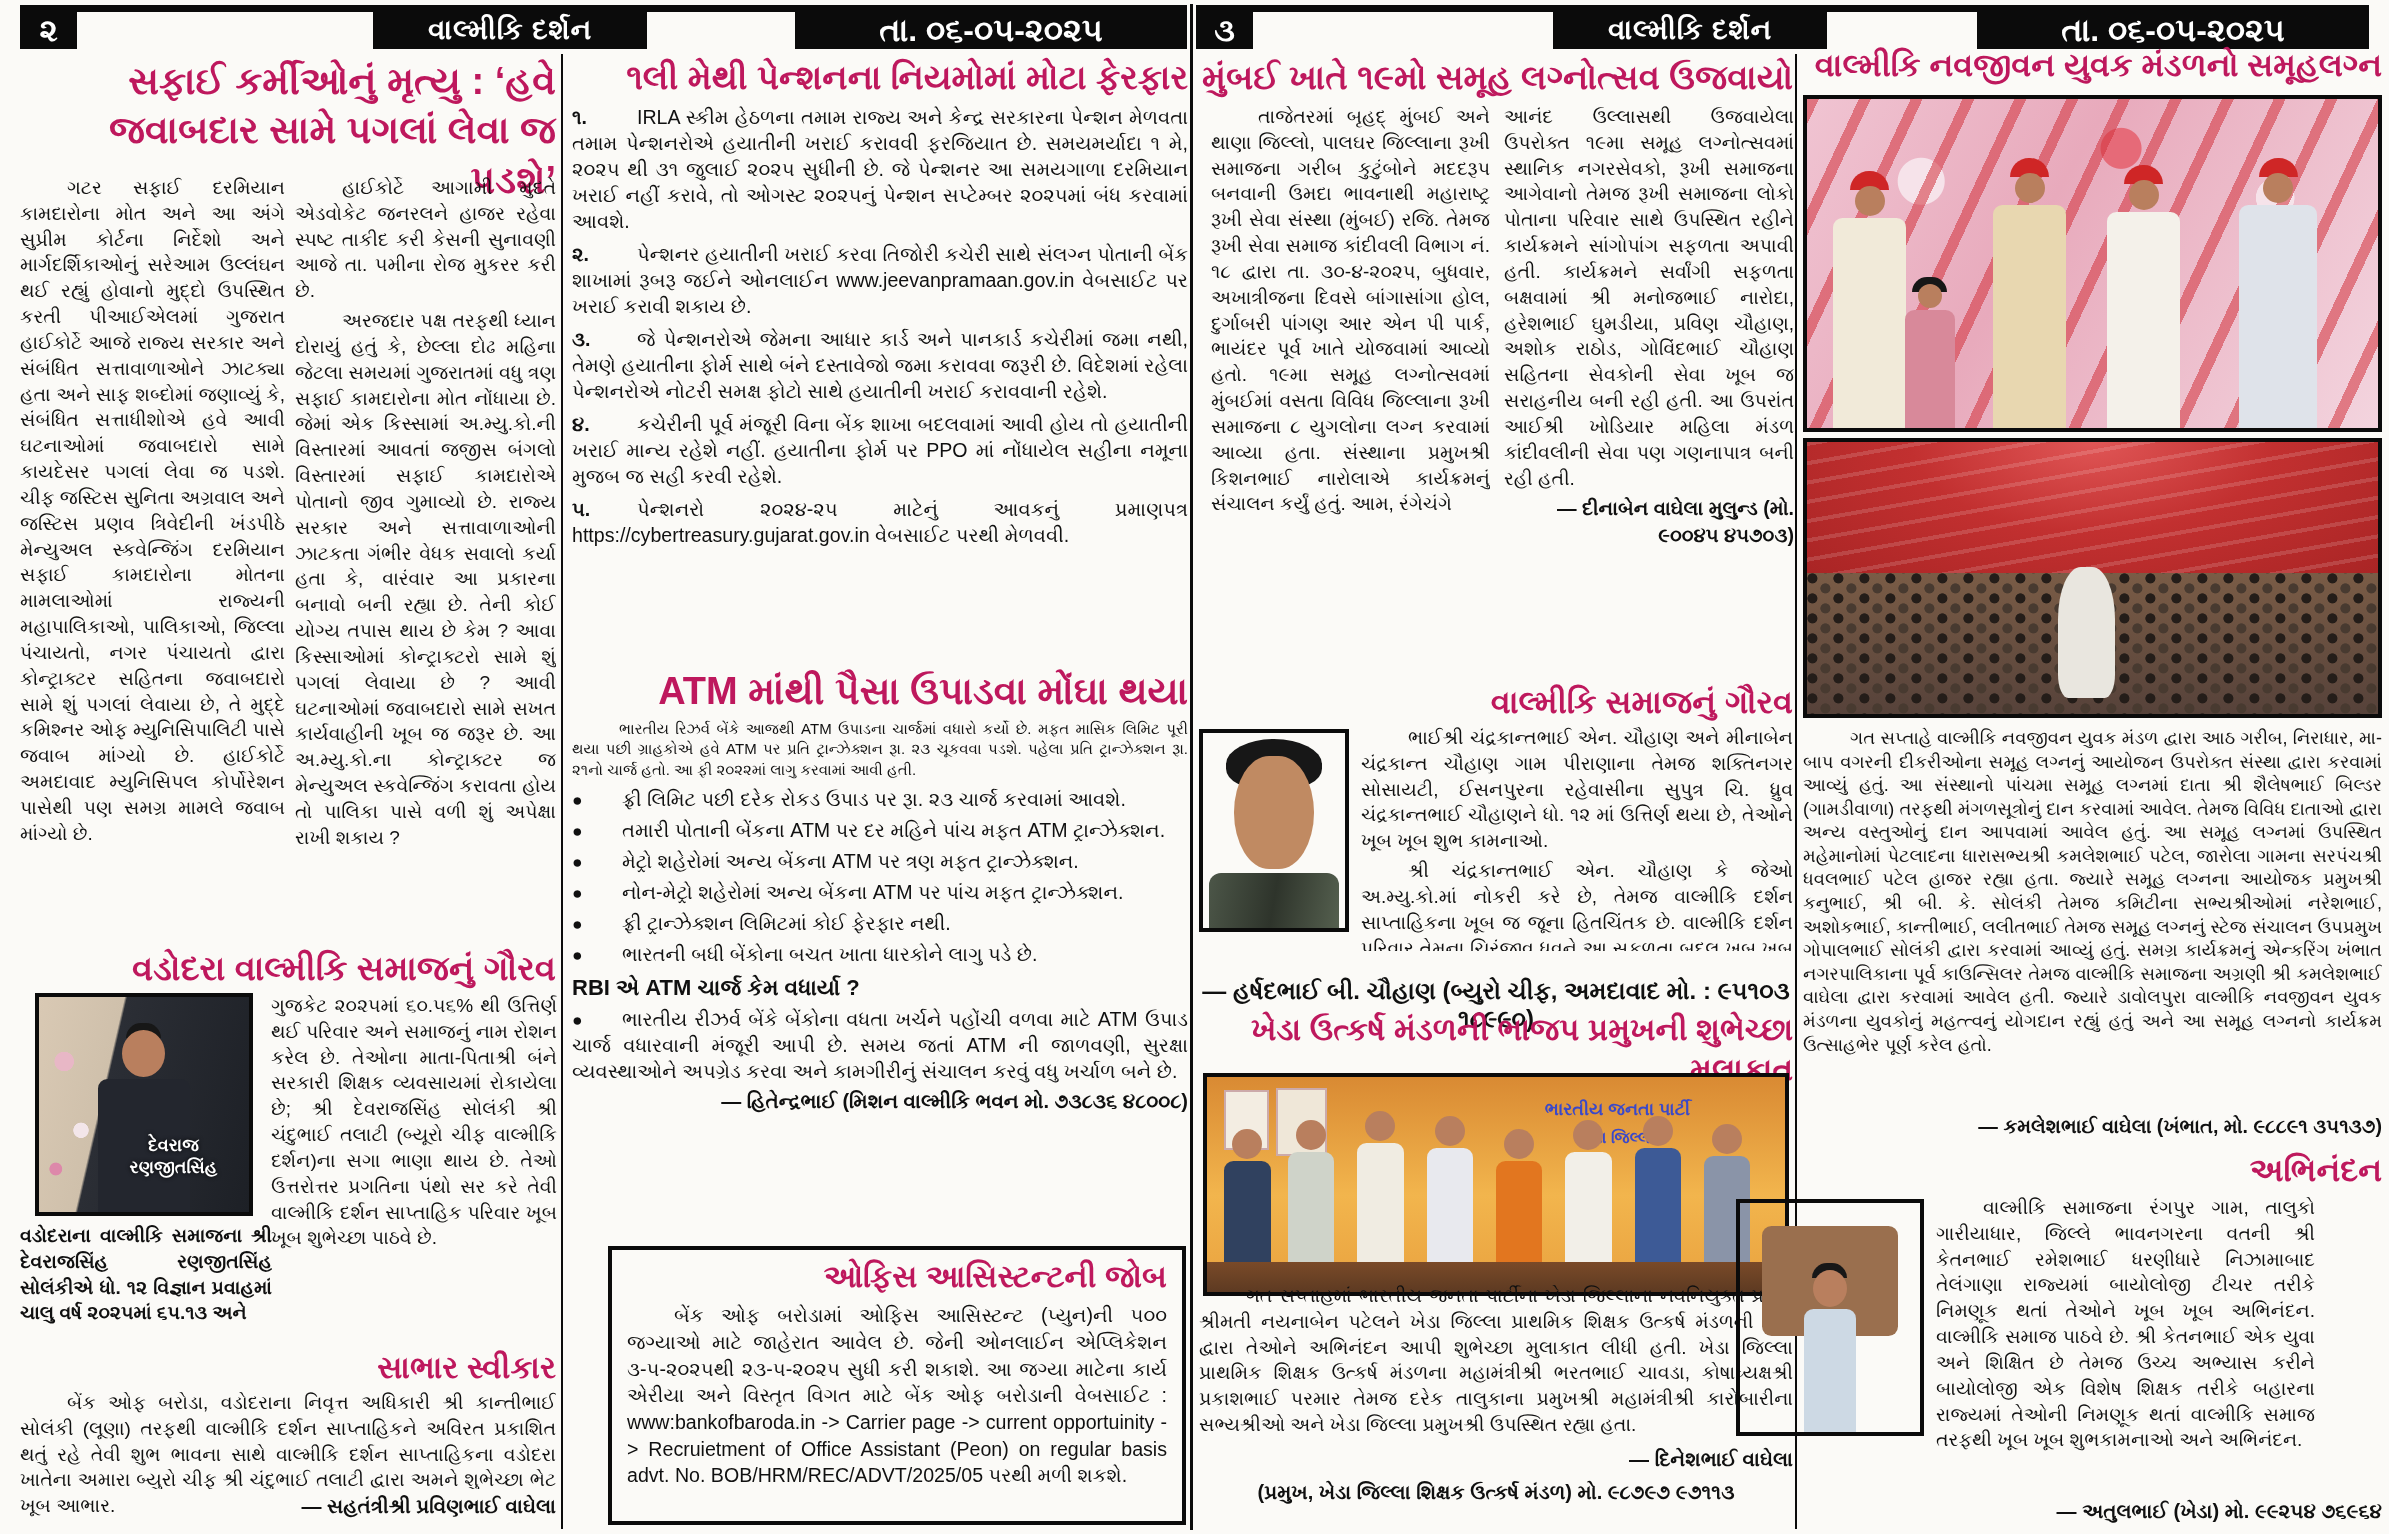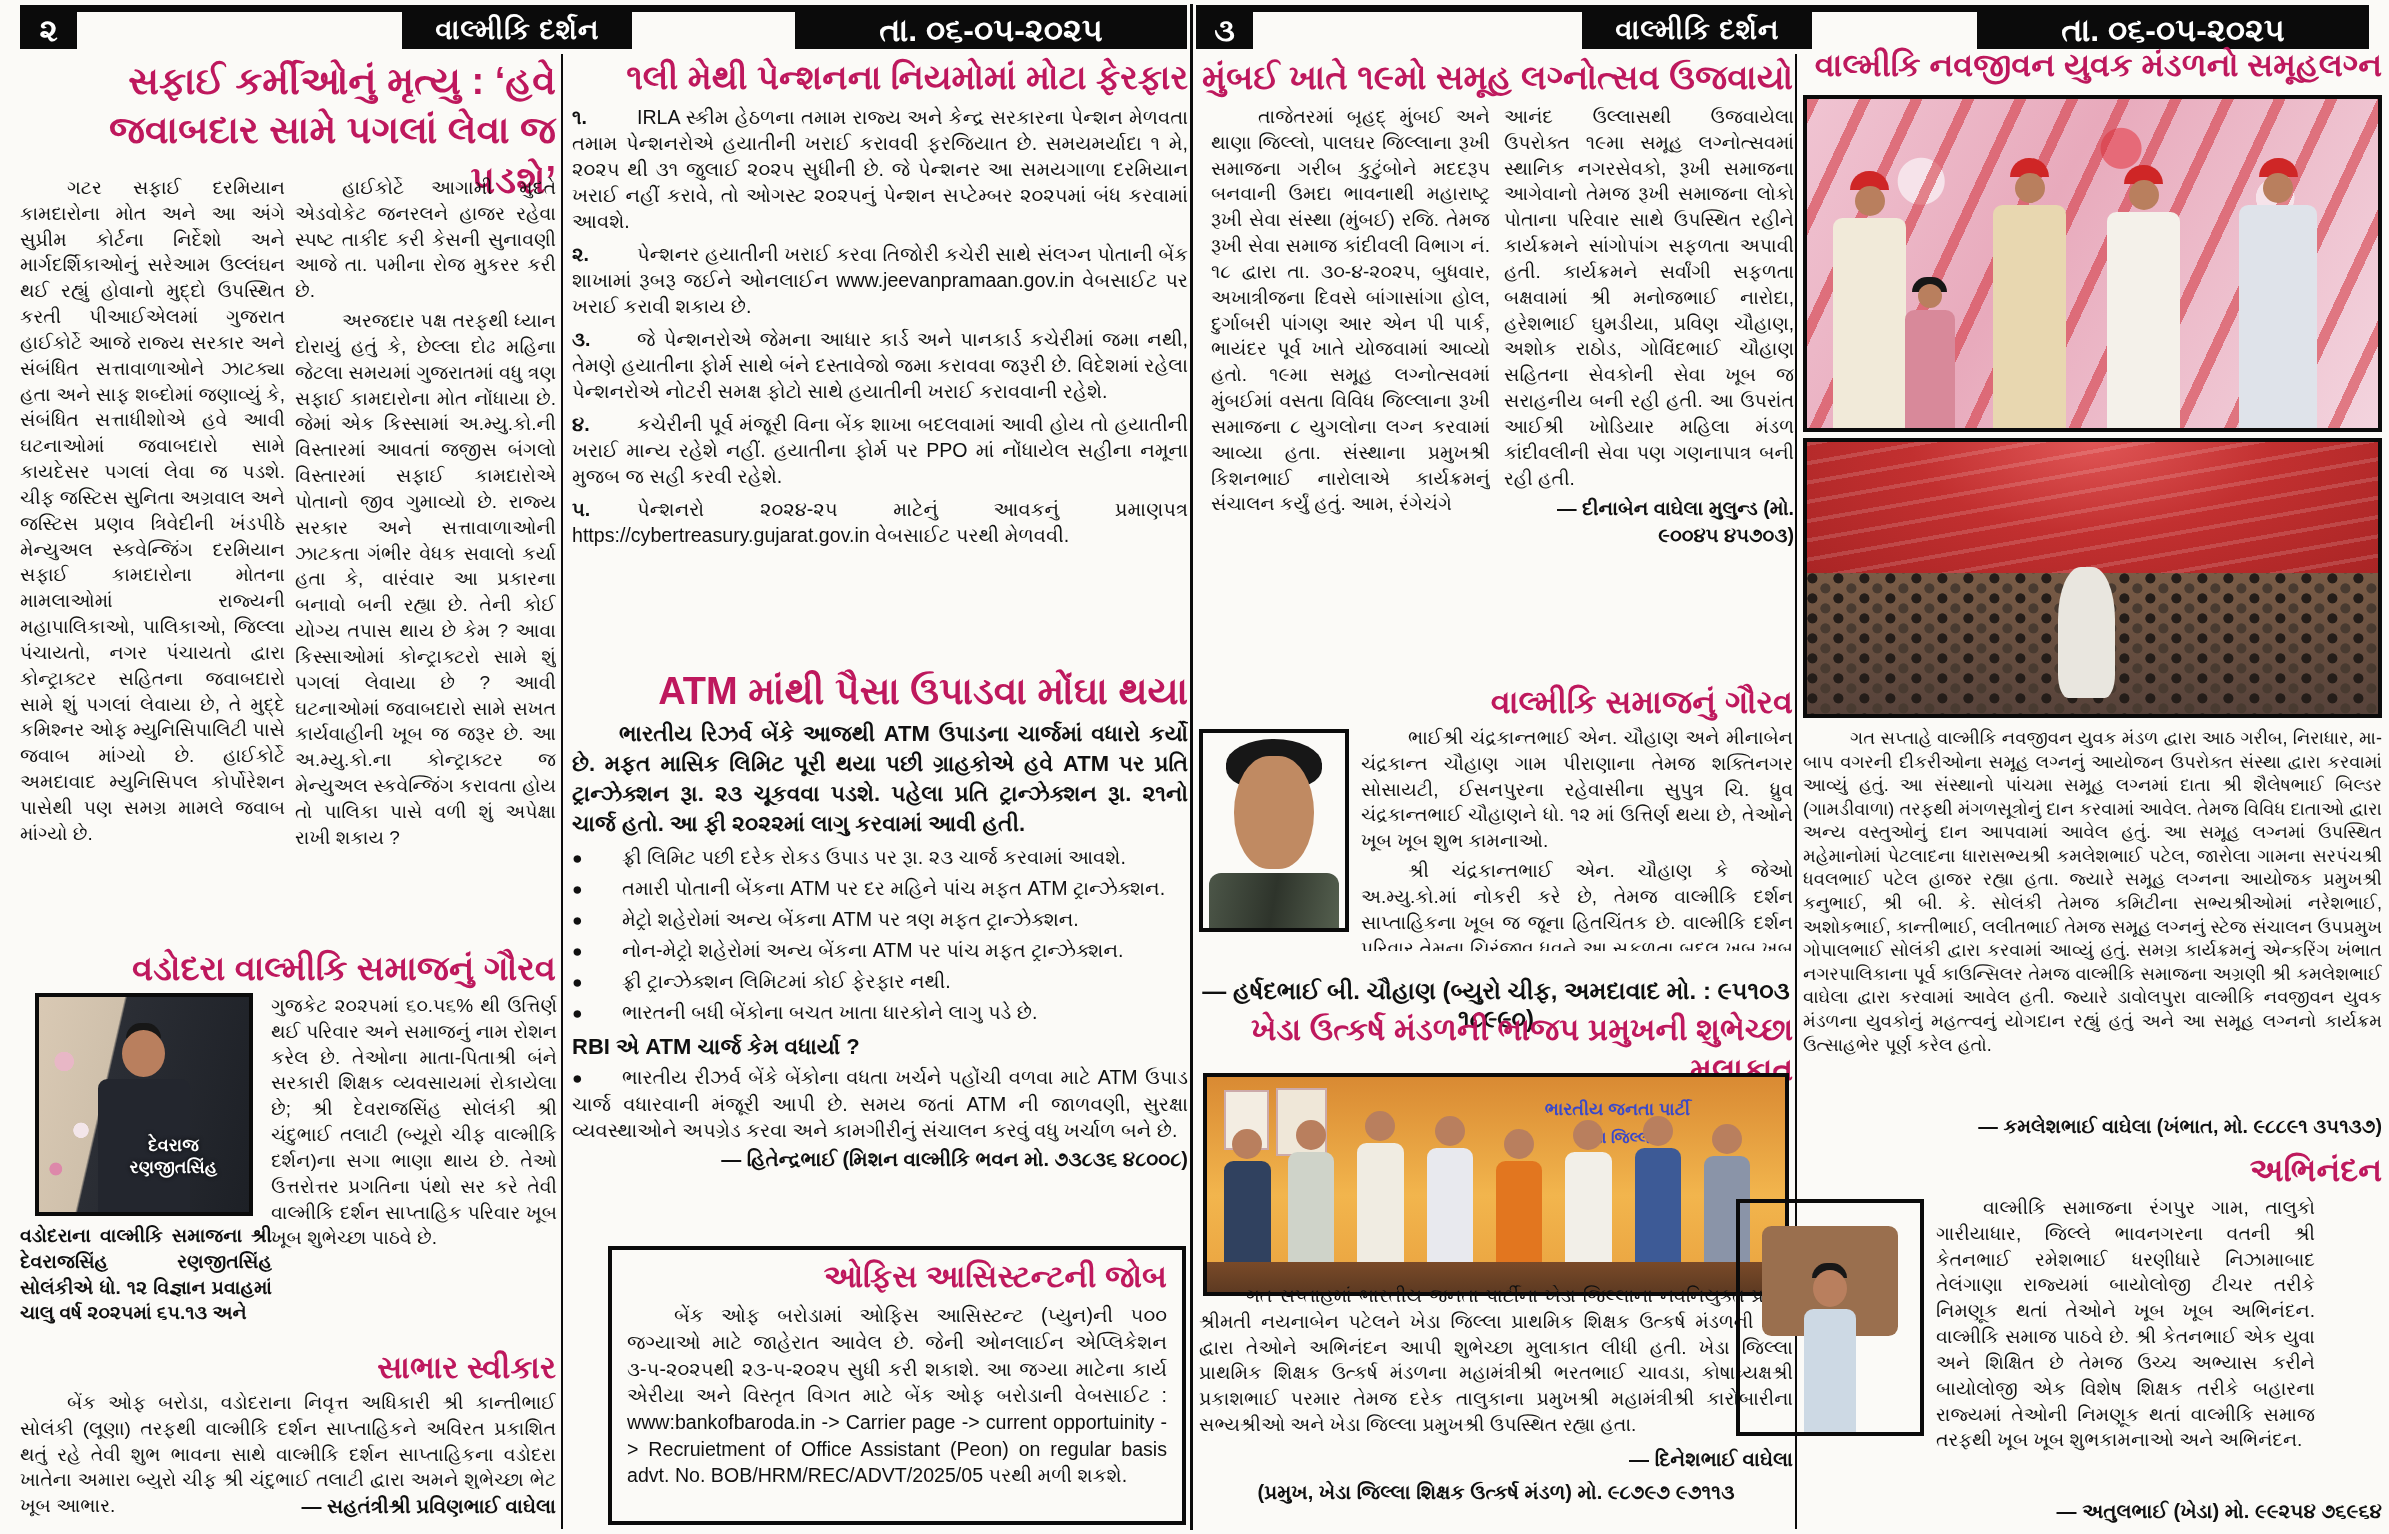--- a/index.html
+++ b/index.html
@@ -7,21 +7,21 @@
          font-family:"Liberation Sans", sans-serif;overflow:hidden;}
   .abs{position:absolute;}
   
   .hdr{position:absolute;height:43px;}
   .hdr .strip{position:absolute;top:0;left:0;right:0;height:6.8px;background:#0b0b0b;}
   .hdr .row{position:absolute;top:6.8px;left:0;right:0;height:37px;display:flex;align-items:stretch;}
   .hdr .sg{display:flex;align-items:center;justify-content:center;font-weight:bold;}
   .hdr .sg.black{background:#0b0b0b;color:#fff;}
   .hdr .sg.white{background:#fbfaf7;}
   .hdr .num{width:57px;font-size:31px;}
-  .hdr .ttl{width:230px;font-size:28px;letter-spacing:0.7px;}
+  .hdr .ttl{width:274px;font-size:28px;letter-spacing:0.7px;}
   .hdr .dt{width:392px;font-size:32px;}
   
   .vr{position:absolute;background:#0b0b0b;}
   
   .h1{font-weight:800;text-align:right;line-height:1.3;color:#be185d;}
   
   .bt{font-size:19px;line-height:1.36;text-align:justify;}
   .bt p{margin:0 0 4px 0;}
   .ind{text-indent:47px;}
   .clip{overflow:hidden;}
@@ -116,21 +116,21 @@
   <div class="abs clip" style="left:572px;top:104px;width:616px;height:556px;">
     <div class="point"><span class="pnum">૧.</span><span>IRLA સ્કીમ હેઠળના તમામ રાજ્ય અને કેન્દ્ર સરકારના પેન્શન મેળવતા તમામ પેન્શનરોએ હયાતીની ખરાઈ કરાવવી ફરજિયાત છે. સમયમર્યાદા ૧ મે, ૨૦૨૫ થી ૩૧ જુલાઈ ૨૦૨૫ સુધીની છે. જે પેન્શનર આ સમયગાળા દરમિયાન ખરાઈ નહીં કરાવે, તો ઓગસ્ટ ૨૦૨૫નું પેન્શન સપ્ટેમ્બર ૨૦૨૫માં બંધ કરવામાં આવશે.</span></div>
     <div class="point"><span class="pnum">૨.</span><span>પેન્શનર હયાતીની ખરાઈ કરવા તિજોરી કચેરી સાથે સંલગ્ન પોતાની બેંક શાખામાં રૂબરૂ જઈને ઓનલાઈન www.jeevanpramaan.gov.in વેબસાઈટ પર ખરાઈ કરાવી શકાય છે.</span></div>
     <div class="point"><span class="pnum">૩.</span><span>જે પેન્શનરોએ જેમના આધાર કાર્ડ અને પાનકાર્ડ કચેરીમાં જમા નથી, તેમણે હયાતીના ફોર્મ સાથે બંને દસ્તાવેજો જમા કરાવવા જરૂરી છે. વિદેશમાં રહેલા પેન્શનરોએ નોટરી સમક્ષ ફોટો સાથે હયાતીની ખરાઈ કરાવવાની રહેશે.</span></div>
     <div class="point"><span class="pnum">૪.</span><span>કચેરીની પૂર્વ મંજૂરી વિના બેંક શાખા બદલવામાં આવી હોય તો હયાતીની ખરાઈ માન્ય રહેશે નહીં. હયાતીના ફોર્મ પર PPO માં નોંધાયેલ સહીના નમૂના મુજબ જ સહી કરવી રહેશે.</span></div>
     <div class="point"><span class="pnum">૫.</span><span>પેન્શનરો ૨૦૨૪-૨૫ માટેનું આવકનું પ્રમાણપત્ર https://cybertreasury.gujarat.gov.in વેબસાઈટ પરથી મેળવવી.</span></div>
   </div>
 
   <div class="abs h1" style="left:572px;top:667px;width:616px;height:45px;font-size:38px;">ATM માંથી પૈસા ઉપાડવા મોંઘા થયા</div>
   <div class="abs clip" style="left:572px;top:719px;width:616px;height:520px;">
-    <p class="bt ind" style="font-size:22px;margin:0 0 5.4px 0;font-weight:bold;">ભારતીય રિઝર્વ બેંકે આજથી ATM ઉપાડના ચાર્જમાં વધારો કર્યો છે. મફત માસિક લિમિટ પૂરી થયા પછી ગ્રાહકોએ હવે ATM પર પ્રતિ ટ્રાન્ઝેક્શન રૂા. ૨૩ ચૂકવવા પડશે. પહેલા પ્રતિ ટ્રાન્ઝેક્શન રૂા. ૨૧નો ચાર્જ હતો. આ ફી ૨૦૨૨માં લાગુ કરવામાં આવી હતી.</p>
+    <p class="bt ind" style="font-size:15px;margin:0 0 5.4px 0;">ભારતીય રિઝર્વ બેંકે આજથી ATM ઉપાડના ચાર્જમાં વધારો કર્યો છે. મફત માસિક લિમિટ પૂરી થયા પછી ગ્રાહકોએ હવે ATM પર પ્રતિ ટ્રાન્ઝેક્શન રૂા. ૨૩ ચૂકવવા પડશે. પહેલા પ્રતિ ટ્રાન્ઝેક્શન રૂા. ૨૧નો ચાર્જ હતો. આ ફી ૨૦૨૨માં લાગુ કરવામાં આવી હતી.</p>
     <div class="bl"><span class="bdot">●</span><span>ફ્રી લિમિટ પછી દરેક રોકડ ઉપાડ પર રૂા. ૨૩ ચાર્જ કરવામાં આવશે.</span></div>
     <div class="bl"><span class="bdot">●</span><span>તમારી પોતાની બેંકના ATM પર દર મહિને પાંચ મફત ATM ટ્રાન્ઝેક્શન.</span></div>
     <div class="bl"><span class="bdot">●</span><span>મેટ્રો શહેરોમાં અન્ય બેંકના ATM પર ત્રણ મફત ટ્રાન્ઝેક્શન.</span></div>
     <div class="bl"><span class="bdot">●</span><span>નોન-મેટ્રો શહેરોમાં અન્ય બેંકના ATM પર પાંચ મફત ટ્રાન્ઝેક્શન.</span></div>
     <div class="bl"><span class="bdot">●</span><span>ફ્રી ટ્રાન્ઝેક્શન લિમિટમાં કોઈ ફેરફાર નથી.</span></div>
     <div class="bl"><span class="bdot">●</span><span>ભારતની બધી બેંકોના બચત ખાતા ધારકોને લાગુ પડે છે.</span></div>
     <div class="atm-sub">RBI એ ATM ચાર્જ કેમ વધાર્યા ?</div>
     <div class="bl"><span class="bdot">●</span><span>ભારતીય રીઝર્વ બેંકે બેંકોના વધતા ખર્ચને પહોંચી વળવા માટે ATM ઉપાડ ચાર્જ વધારવાની મંજૂરી આપી છે. સમય જતાં ATM ની જાળવણી, સુરક્ષા વ્યવસ્થાઓને અપગ્રેડ કરવા અને કામગીરીનું સંચાલન કરવું વધુ ખર્ચાળ બને છે.</span></div>
     <div class="sign" style="text-align:right;font-size:20px;margin-top:5.4px;">— હિતેન્દ્રભાઈ (મિશન વાલ્મીકિ ભવન મો. ૭૩૮૩૬ ૪૮૦૦૮)</div>
   </div>

